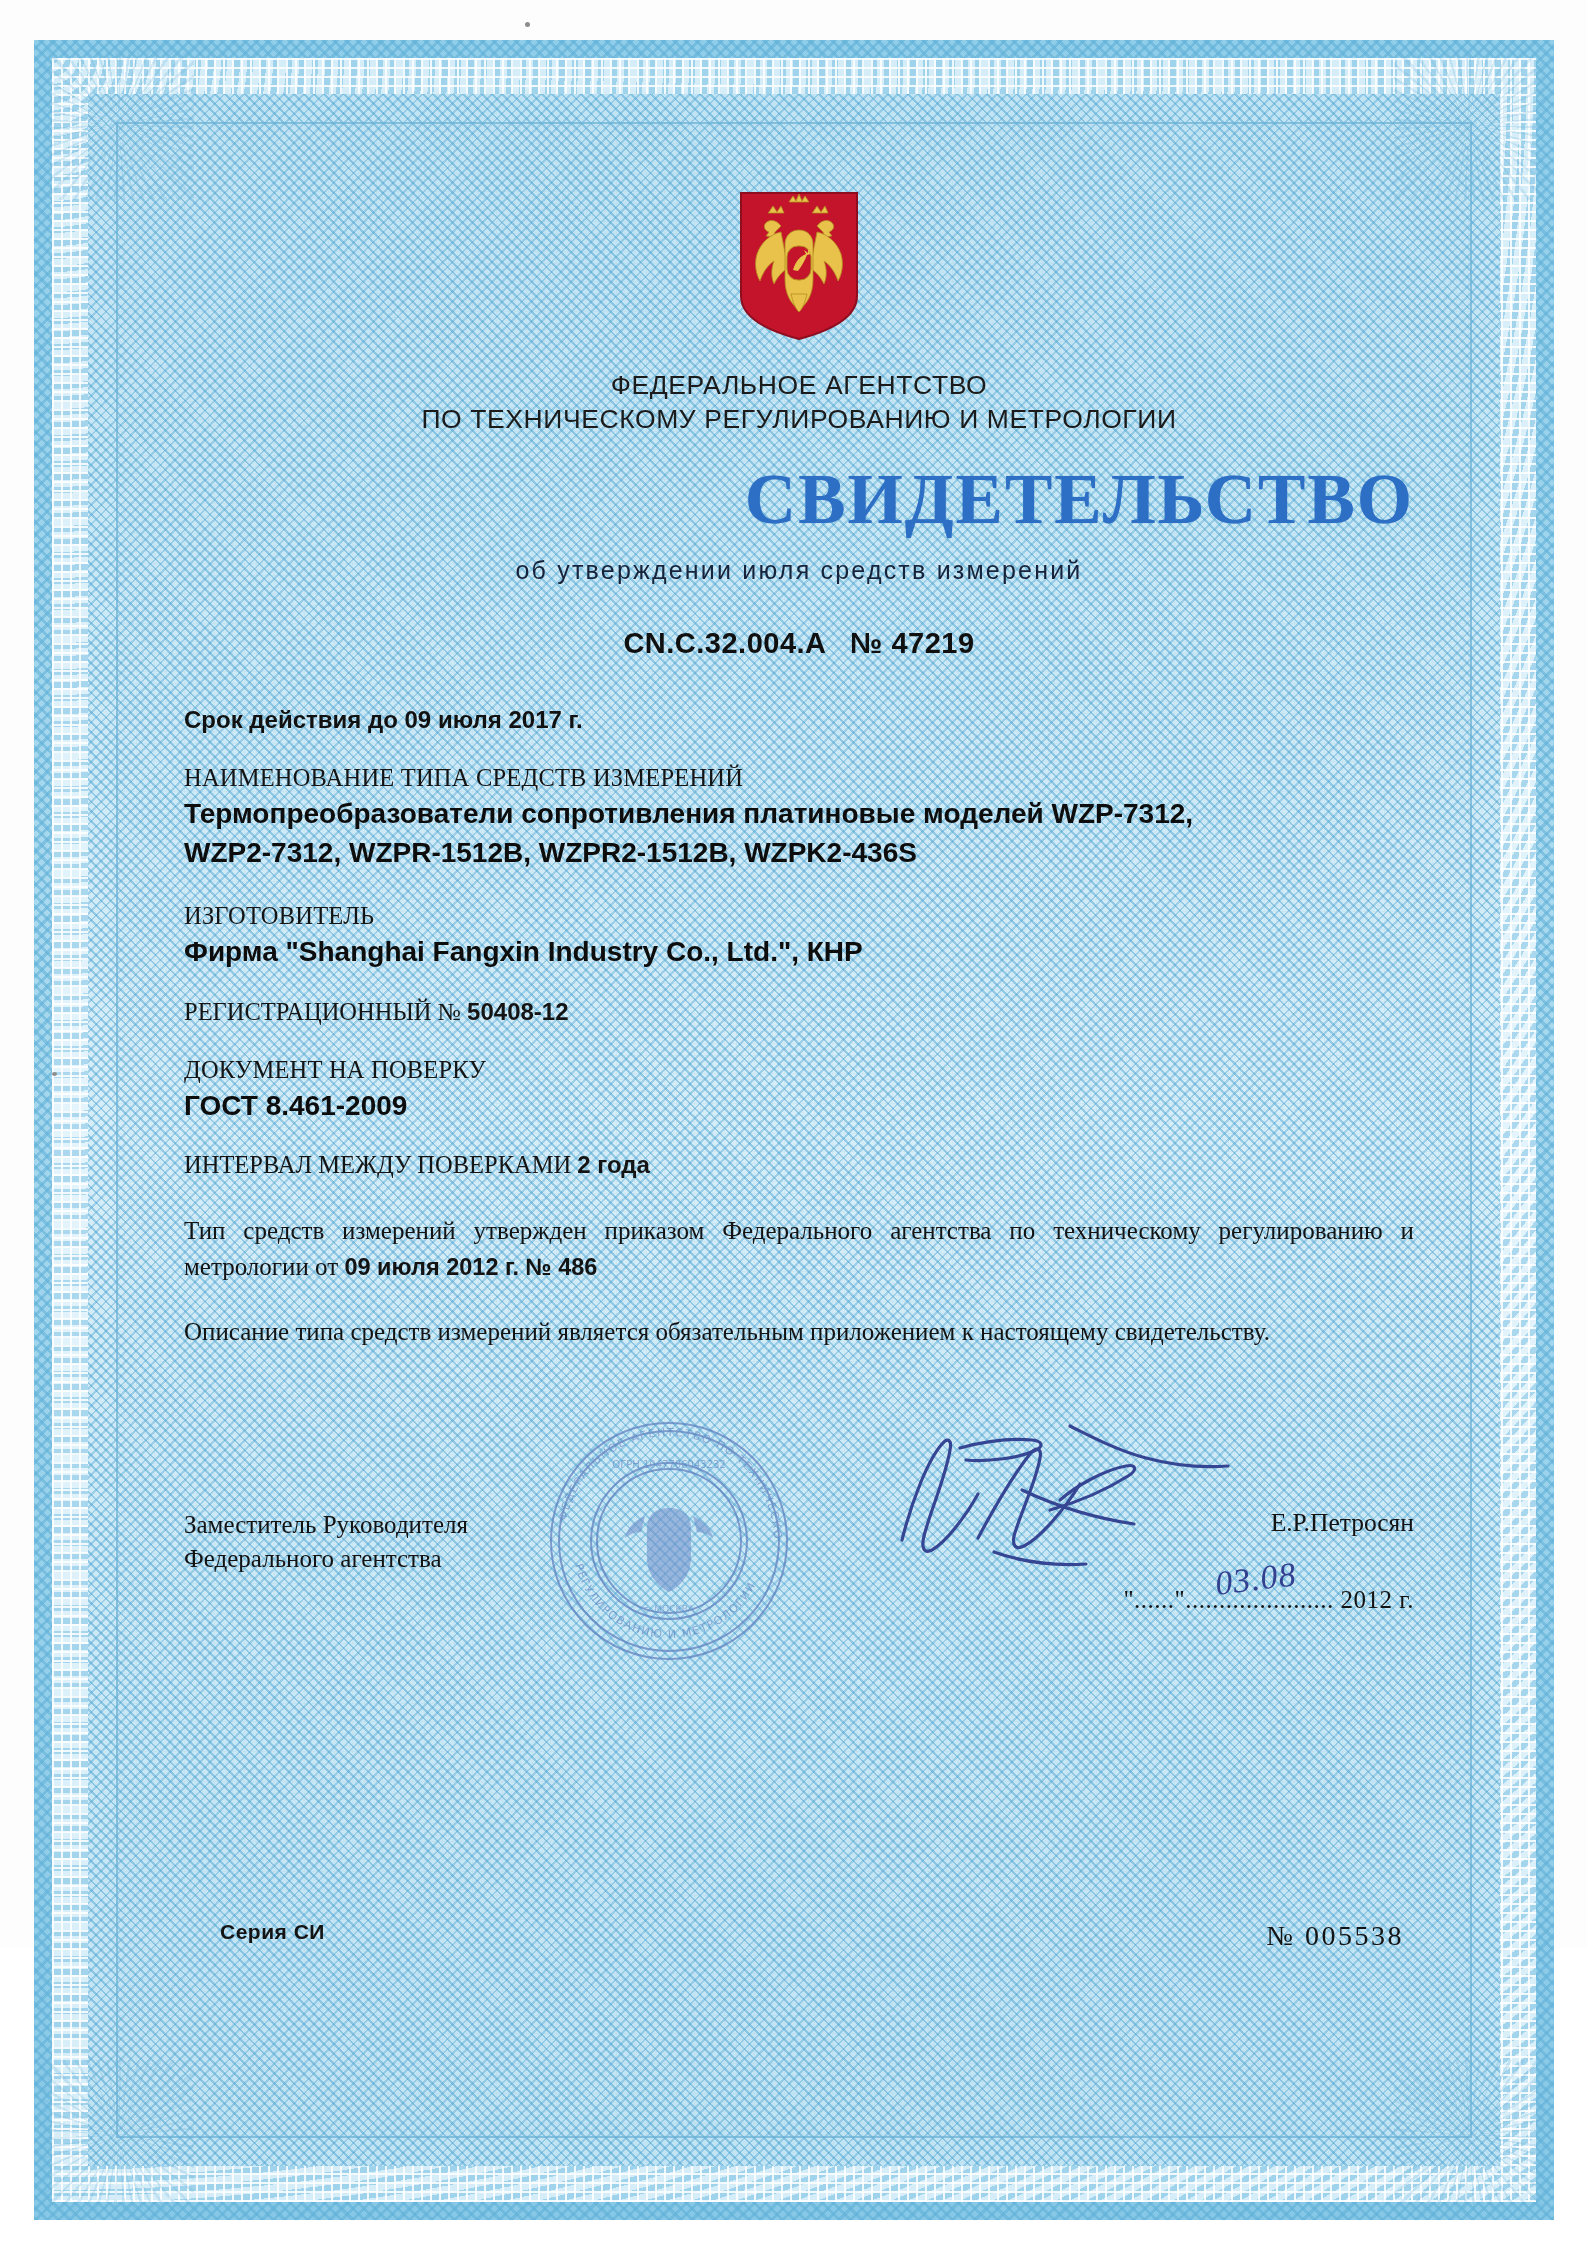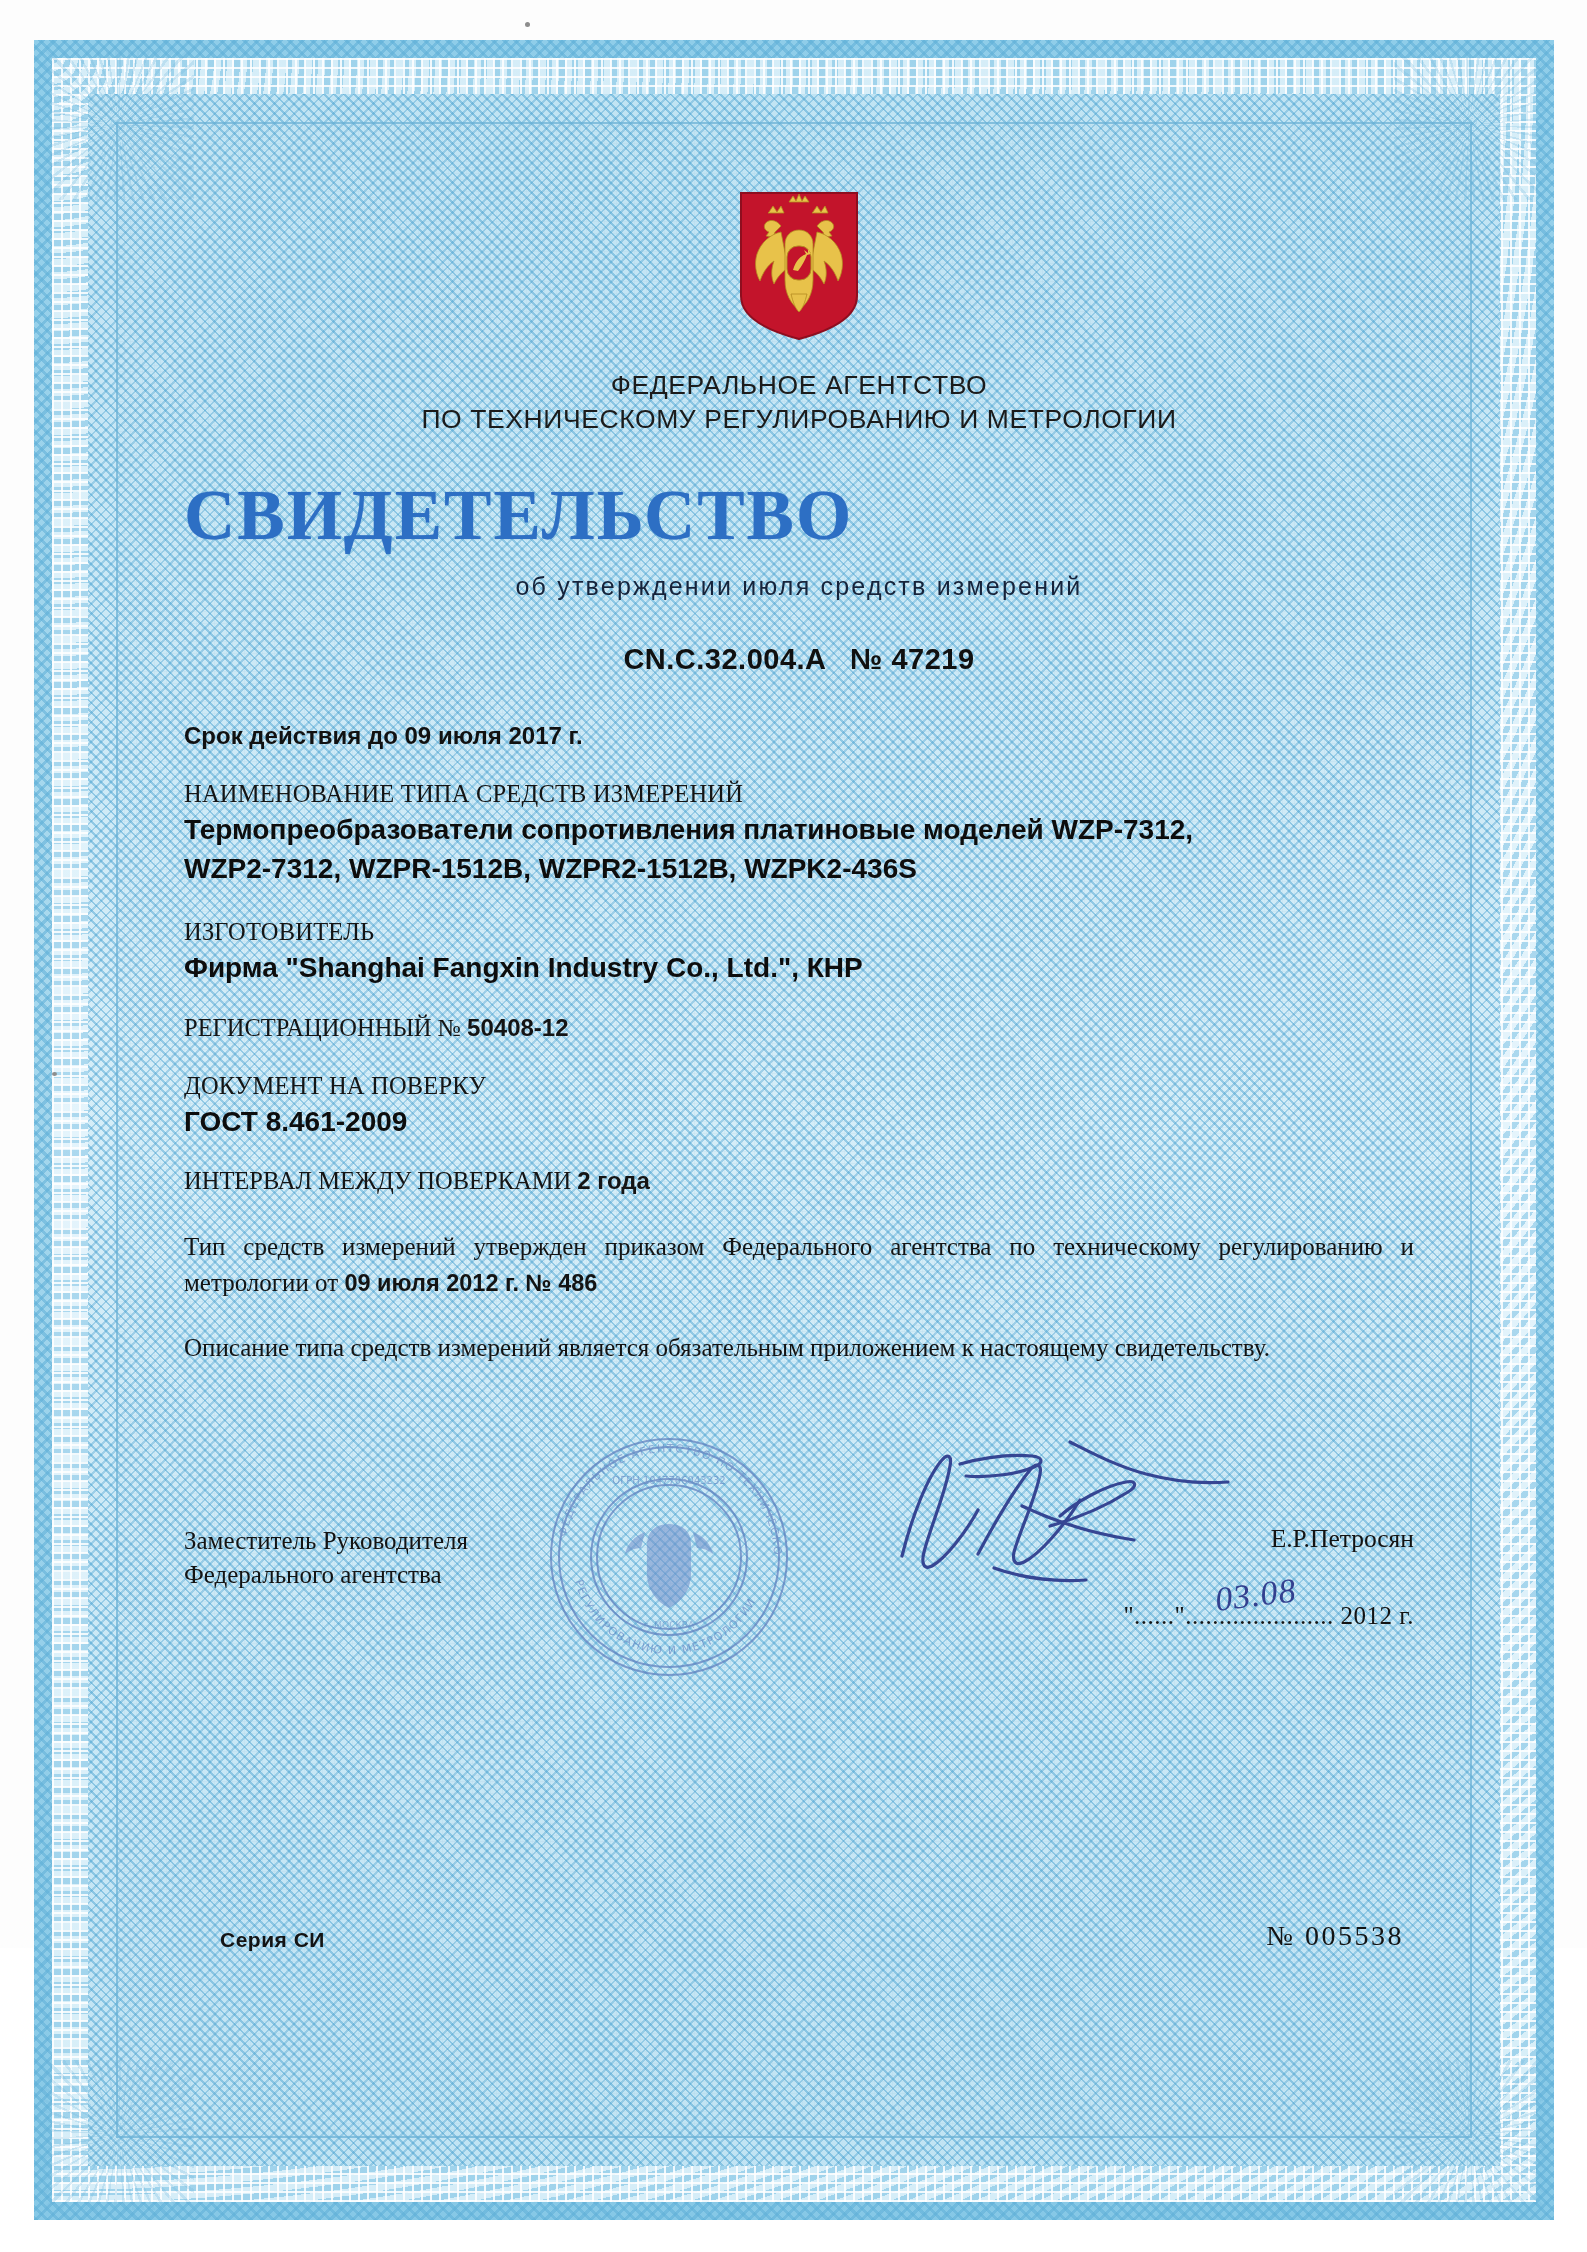--- a/index.html
+++ b/index.html
@@ -132,22 +132,22 @@
     margin-top: 26px;
     text-align: center;
     font-family: "Liberation Sans", sans-serif;
     font-size: 26.5px;
     letter-spacing: .6px;
     color: #1b1b1b;
     line-height: 1.3;
   }
 
   .title {
-    margin-top: 38px;
-    text-align: left;
+    margin-top: 22px;
+    text-align: right;
     font-family: "Liberation Serif", serif;
     font-weight: bold;
     font-size: 71px;
     letter-spacing: 2px;
     color: #2d6fc4;
     text-shadow: 0 0 1px rgba(45,111,196,.5);
   }
   .subtitle {
     margin-top: 16px;
     text-align: center;
@@ -271,21 +271,21 @@
     opacity: .92;
   }
 
   
   .footer {
     position: absolute;
     left: 150px;
     right: 150px;
     top: 1880px;
     display: flex;
-    align-items: flex-end;
+    align-items: flex-start;
     justify-content: space-between;
   }
   .series {
     font-family: "Liberation Sans", sans-serif;
     font-weight: bold;
     font-size: 21px;
     letter-spacing: .5px;
     color: #131313;
     margin-left: 36px;
   }

